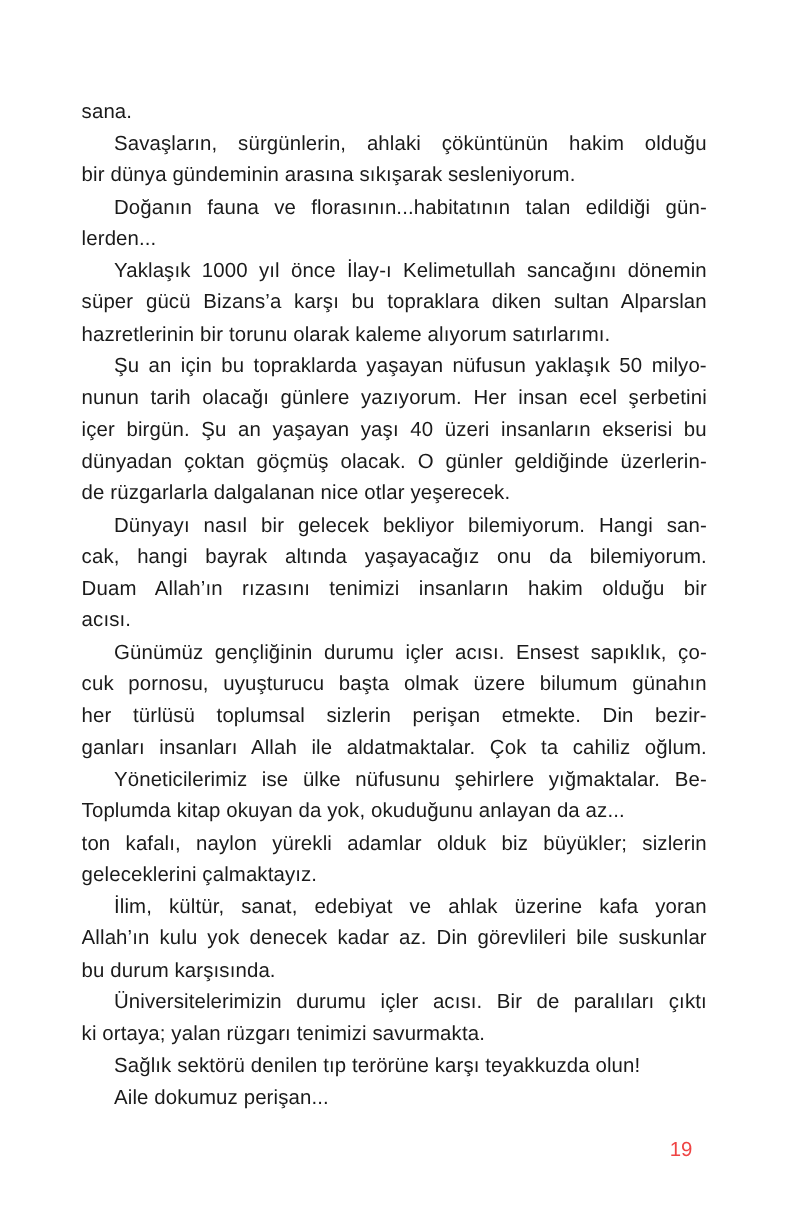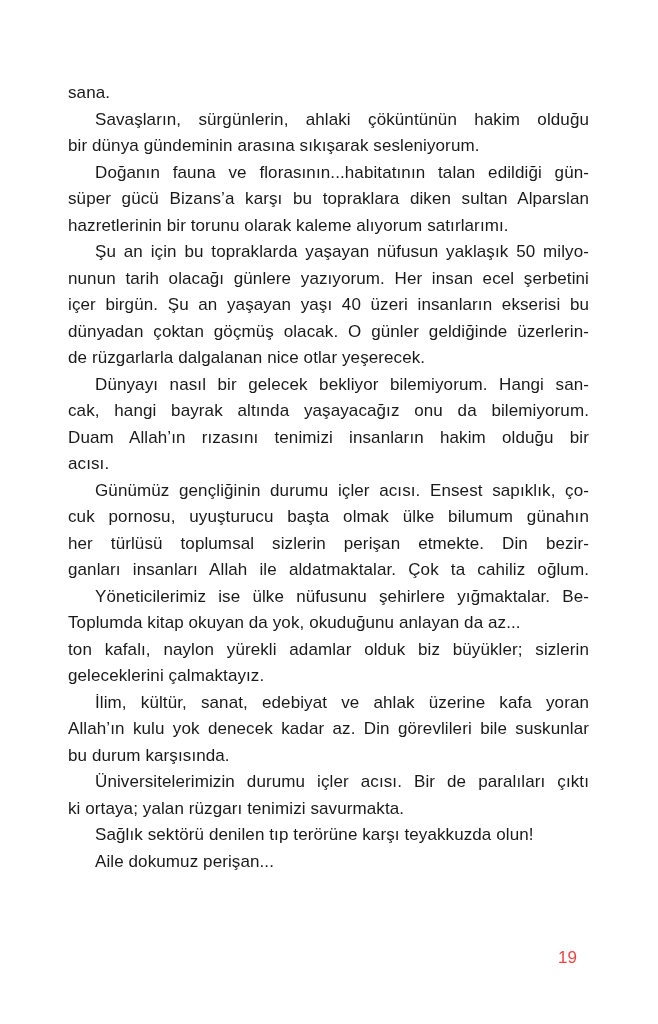--- a/index.html
+++ b/index.html
@@ -49,33 +49,35 @@
 </style>
 </head>
 <body>
 
 <div class="page">
   <div class="text-block">
       <div class="line last">sana.</div>
       <div class="line indent">Savaşların, sürgünlerin, ahlaki çöküntünün hakim olduğu</div>
       <div class="line last">bir dünya gündeminin arasına sıkışarak sesleniyorum.</div>
       <div class="line indent">Doğanın fauna ve florasının...habitatının talan edildiği gün-</div>
+      <div class="line last">lerden...</div>
+      <div class="line indent">Yaklaşık 1000 yıl önce İlay-ı Kelimetullah sancağını dönemin</div>
       <div class="line">süper gücü Bizans’a karşı bu topraklara diken sultan Alparslan</div>
       <div class="line last">hazretlerinin bir torunu olarak kaleme alıyorum satırlarımı.</div>
       <div class="line indent">Şu an için bu topraklarda yaşayan nüfusun yaklaşık 50 milyo-</div>
       <div class="line">nunun tarih olacağı günlere yazıyorum. Her insan ecel şerbetini</div>
       <div class="line">içer birgün. Şu an yaşayan yaşı 40 üzeri insanların ekserisi bu</div>
       <div class="line">dünyadan çoktan göçmüş olacak. O günler geldiğinde üzerlerin-</div>
       <div class="line last">de rüzgarlarla dalgalanan nice otlar yeşerecek.</div>
       <div class="line indent">Dünyayı nasıl bir gelecek bekliyor bilemiyorum. Hangi san-</div>
       <div class="line">cak, hangi bayrak altında yaşayacağız onu da bilemiyorum.</div>
       <div class="line">Duam Allah’ın rızasını tenimizi insanların hakim olduğu bir</div>
       <div class="line last">acısı.</div>
       <div class="line indent">Günümüz gençliğinin durumu içler acısı. Ensest sapıklık, ço-</div>
-      <div class="line">cuk pornosu, uyuşturucu başta olmak ülke bilumum günahın</div>
+      <div class="line">cuk pornosu, uyuşturucu başta olmak üzere bilumum günahın</div>
       <div class="line">her türlüsü toplumsal sizlerin perişan etmekte. Din bezir-</div>
       <div class="line">ganları insanları Allah ile aldatmaktalar. Çok ta cahiliz oğlum.</div>
       <div class="line indent">Yöneticilerimiz ise ülke nüfusunu şehirlere yığmaktalar. Be-</div>
       <div class="line last">Toplumda kitap okuyan da yok, okuduğunu anlayan da az...</div>
       <div class="line">ton kafalı, naylon yürekli adamlar olduk biz büyükler; sizlerin</div>
       <div class="line last">geleceklerini çalmaktayız.</div>
       <div class="line indent">İlim, kültür, sanat, edebiyat ve ahlak üzerine kafa yoran</div>
       <div class="line">Allah’ın kulu yok denecek kadar az. Din görevlileri bile suskunlar</div>
       <div class="line last">bu durum karşısında.</div>
       <div class="line indent">Üniversitelerimizin durumu içler acısı. Bir de paralıları çıktı</div>

